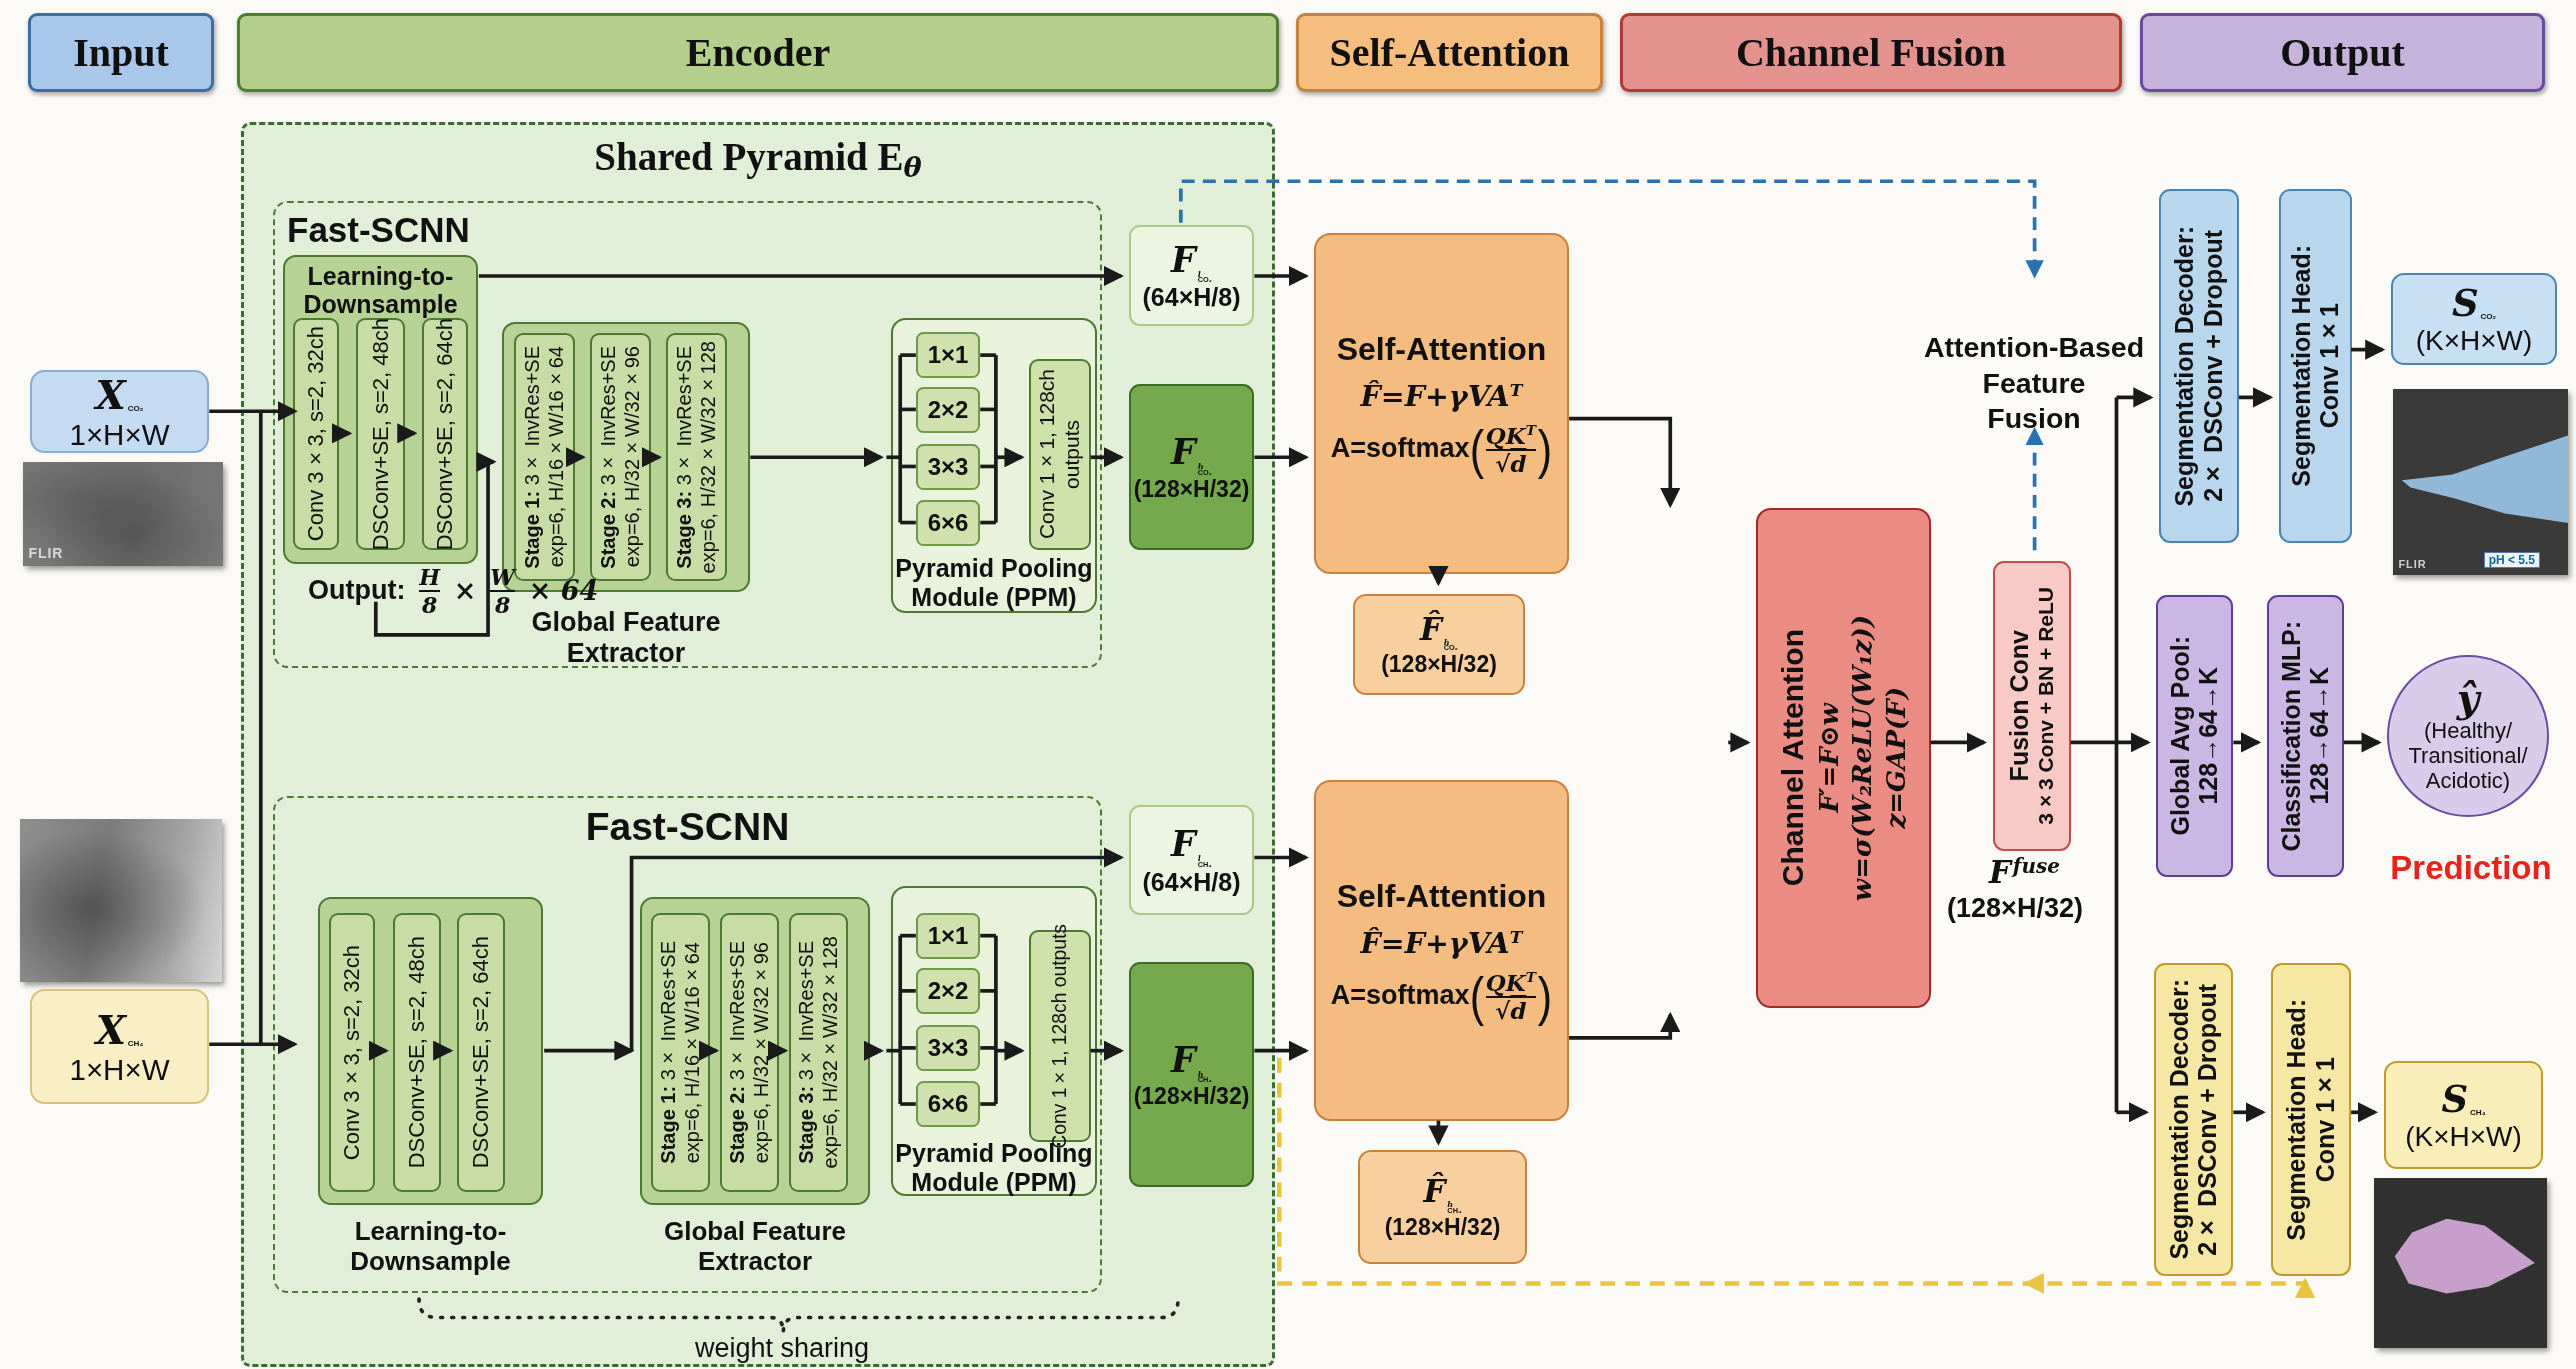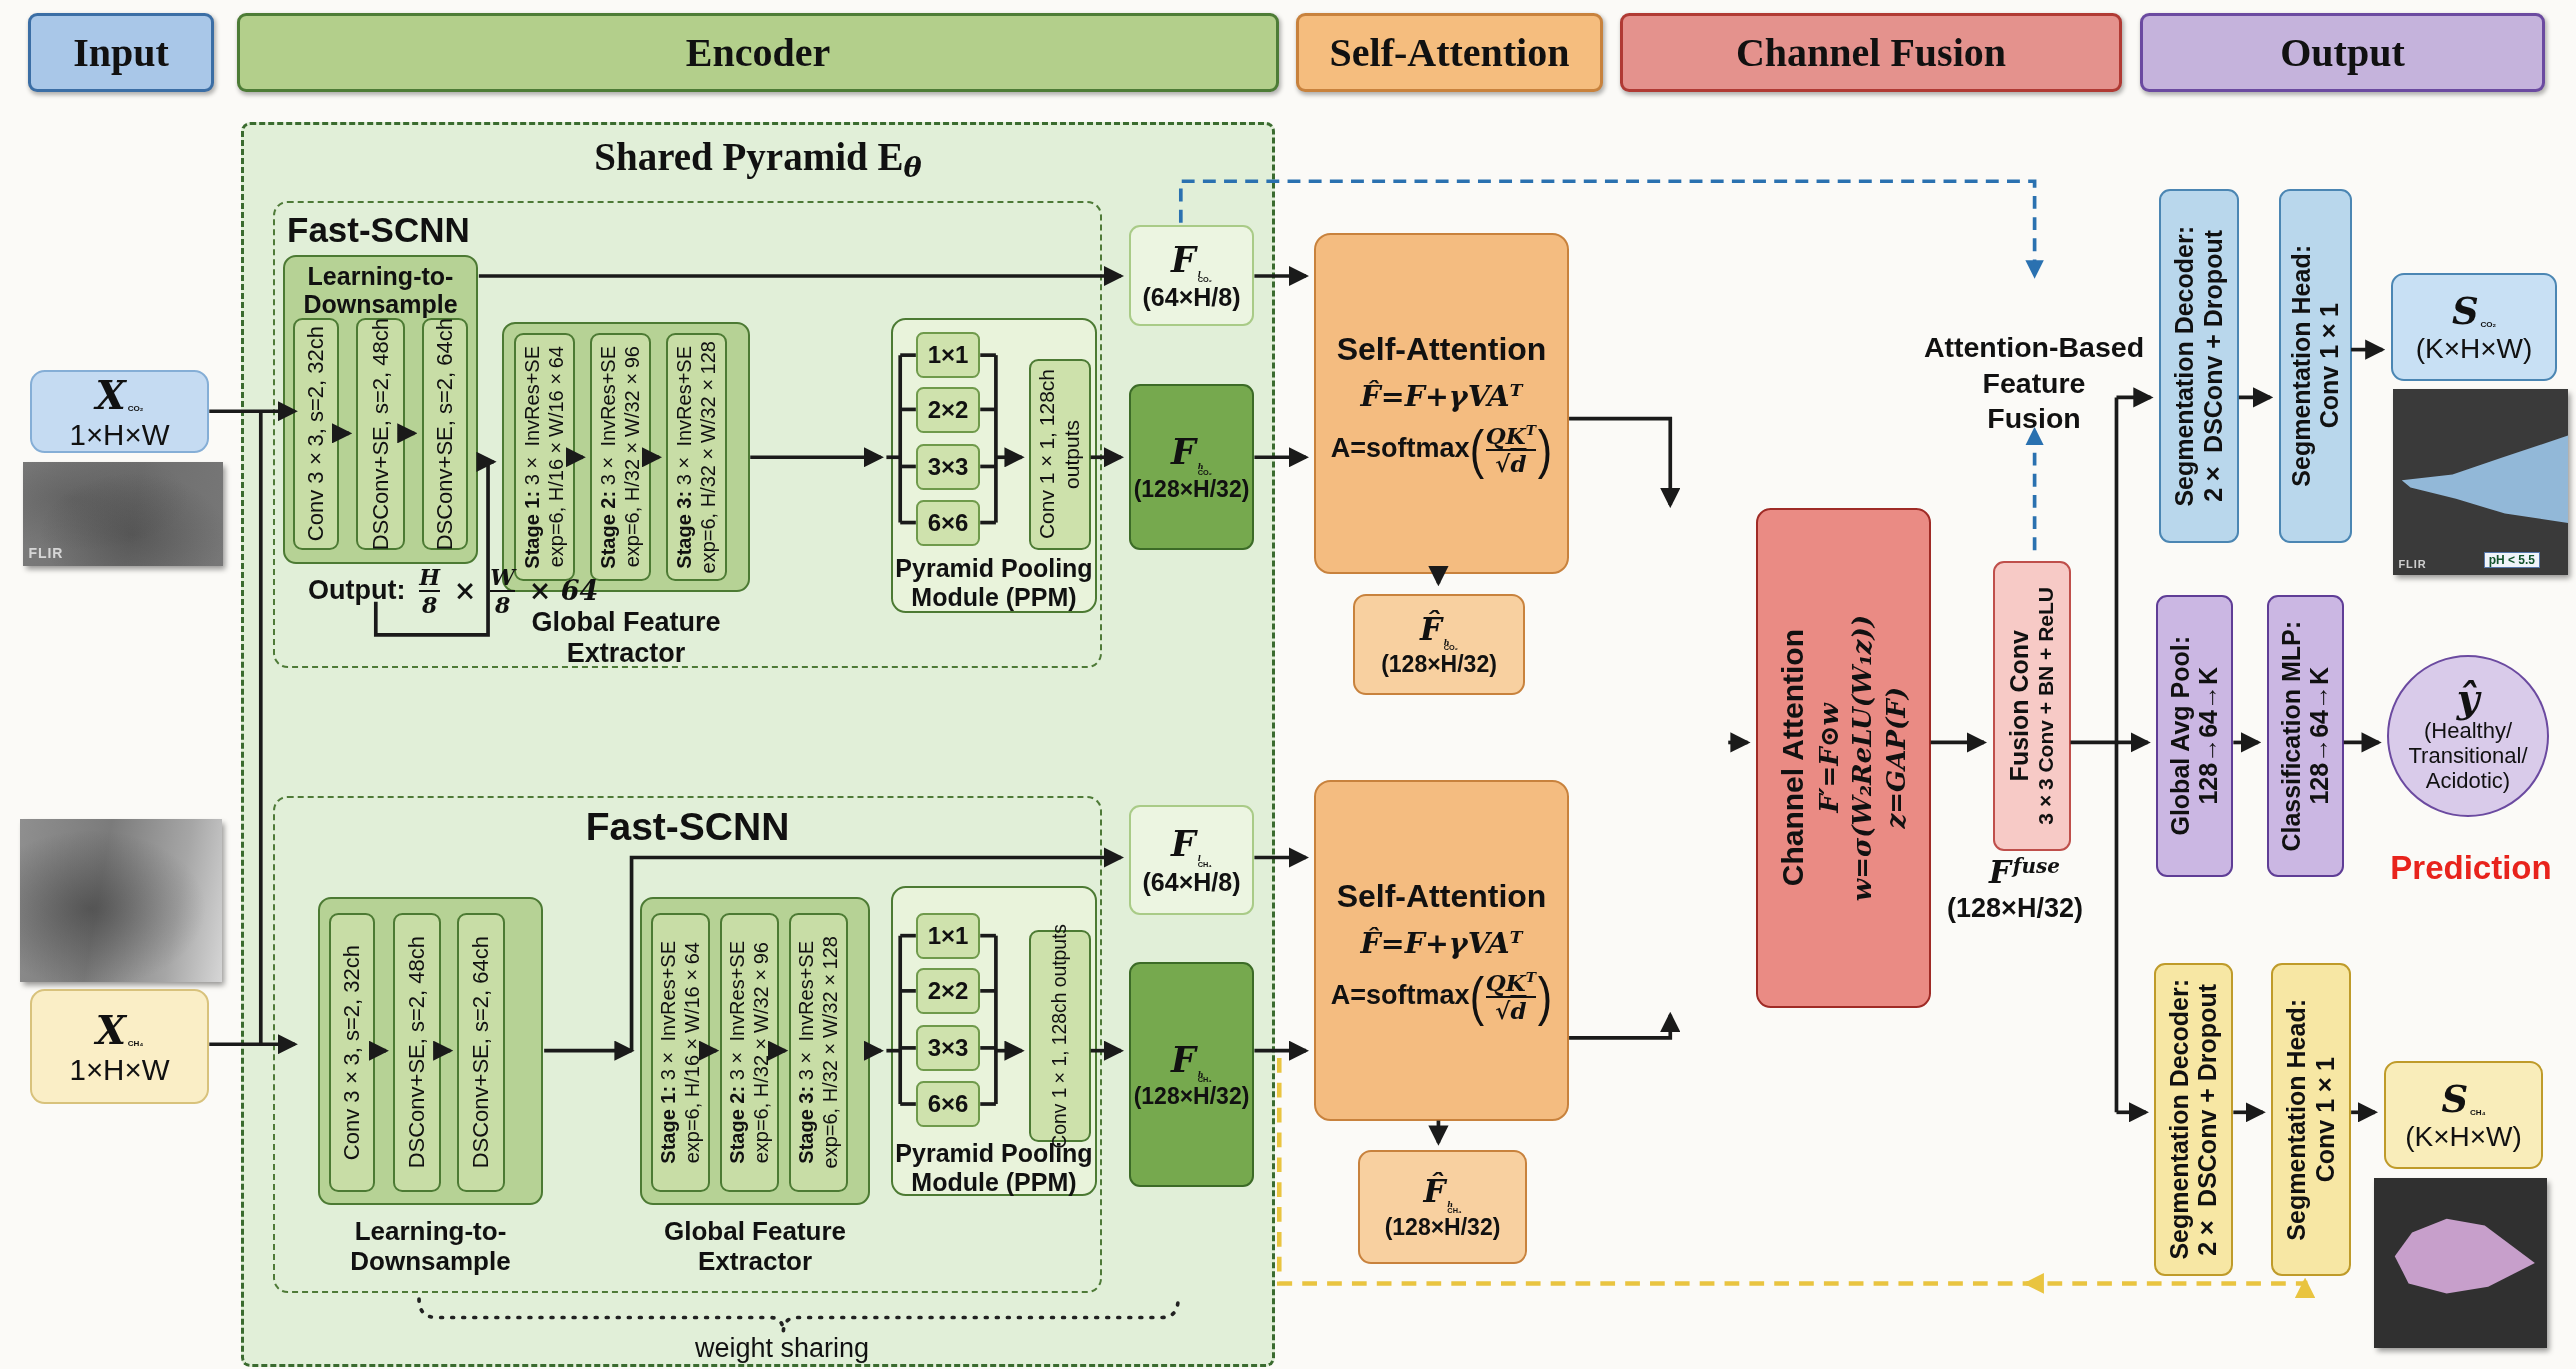--- a/index.html
+++ b/index.html
@@ -302,28 +302,28 @@
   </div>
 
   <div class="abs box rot" style="left:2159px;top:189px;width:80px;height:354px;background:#b9d7ec;border-color:#4b86b3;border-radius:11px;gap:1.8px;">
     <span class="vtext bold" style="font-size:25px;">Segmentation Decoder:</span>
     <span class="vtext bold" style="font-size:25px;">2× DSConv + Dropout</span>
   </div>
   <div class="abs box rot" style="left:2279px;top:189px;width:73px;height:354px;background:#b9d7ec;border-color:#4b86b3;border-radius:11px;gap:1.8px;">
     <span class="vtext bold" style="font-size:25px;">Segmentation Head:</span>
     <span class="vtext bold" style="font-size:25px;">Conv 1×1</span>
   </div>
-  <div class="abs box" style="left:2391px;top:273px;width:166px;height:108px;background:#c8e0f4;border-color:#4b86b3;border-radius:13px;justify-content:center;">
+  <div class="abs box" style="left:2391px;top:273px;width:166px;height:92px;background:#c8e0f4;border-color:#4b86b3;border-radius:13px;justify-content:center;">
     <div><span class="math" style="font-size:37px;">S</span><span class="subonly">CO₂</span></div>
     <div style="font-size:28px;">(K×H×W)</div>
   </div>
   <div class="abs photo" style="left:2393px;top:389px;width:175px;height:186px;background:#3a3a3a;">
     <div style="position:absolute;inset:0;background:#92b8d8;clip-path:polygon(100% 25%,100% 72%,64% 67%,36% 59%,10% 53%,5% 49%,34% 46%,62% 37%);"></div>
     <span class="flir" style="font-size:11px;">FLIR</span>
-    <div style="position:absolute;left:52%;bottom:7.4px;background:#f0f4fa;border:0.9px solid #5577aa;color:#14532d;
+    <div style="position:absolute;left:52%;bottom:7.4px;background:#f0f4fa;border:0.9px solid #5577aa;color:#0369a1;
                 font-size:12px;font-weight:bold;padding:0 3.7px;">pH &lt; 5.5</div>
   </div>
 
   <div class="abs box rot" style="left:2156px;top:595px;width:77px;height:282px;background:#cbb7e3;border-color:#5f3d96;border-radius:11px;gap:1.8px;">
     <span class="vtext bold" style="font-size:25px;">Global Avg Pool:</span>
     <span class="vtext bold" style="font-size:25px;">128→64→K</span>
   </div>
   <div class="abs box rot" style="left:2267px;top:595px;width:77px;height:282px;background:#cbb7e3;border-color:#5f3d96;border-radius:11px;gap:1.8px;">
     <span class="vtext bold" style="font-size:25px;">Classification MLP:</span>
     <span class="vtext bold" style="font-size:25px;">128→64→K</span>

